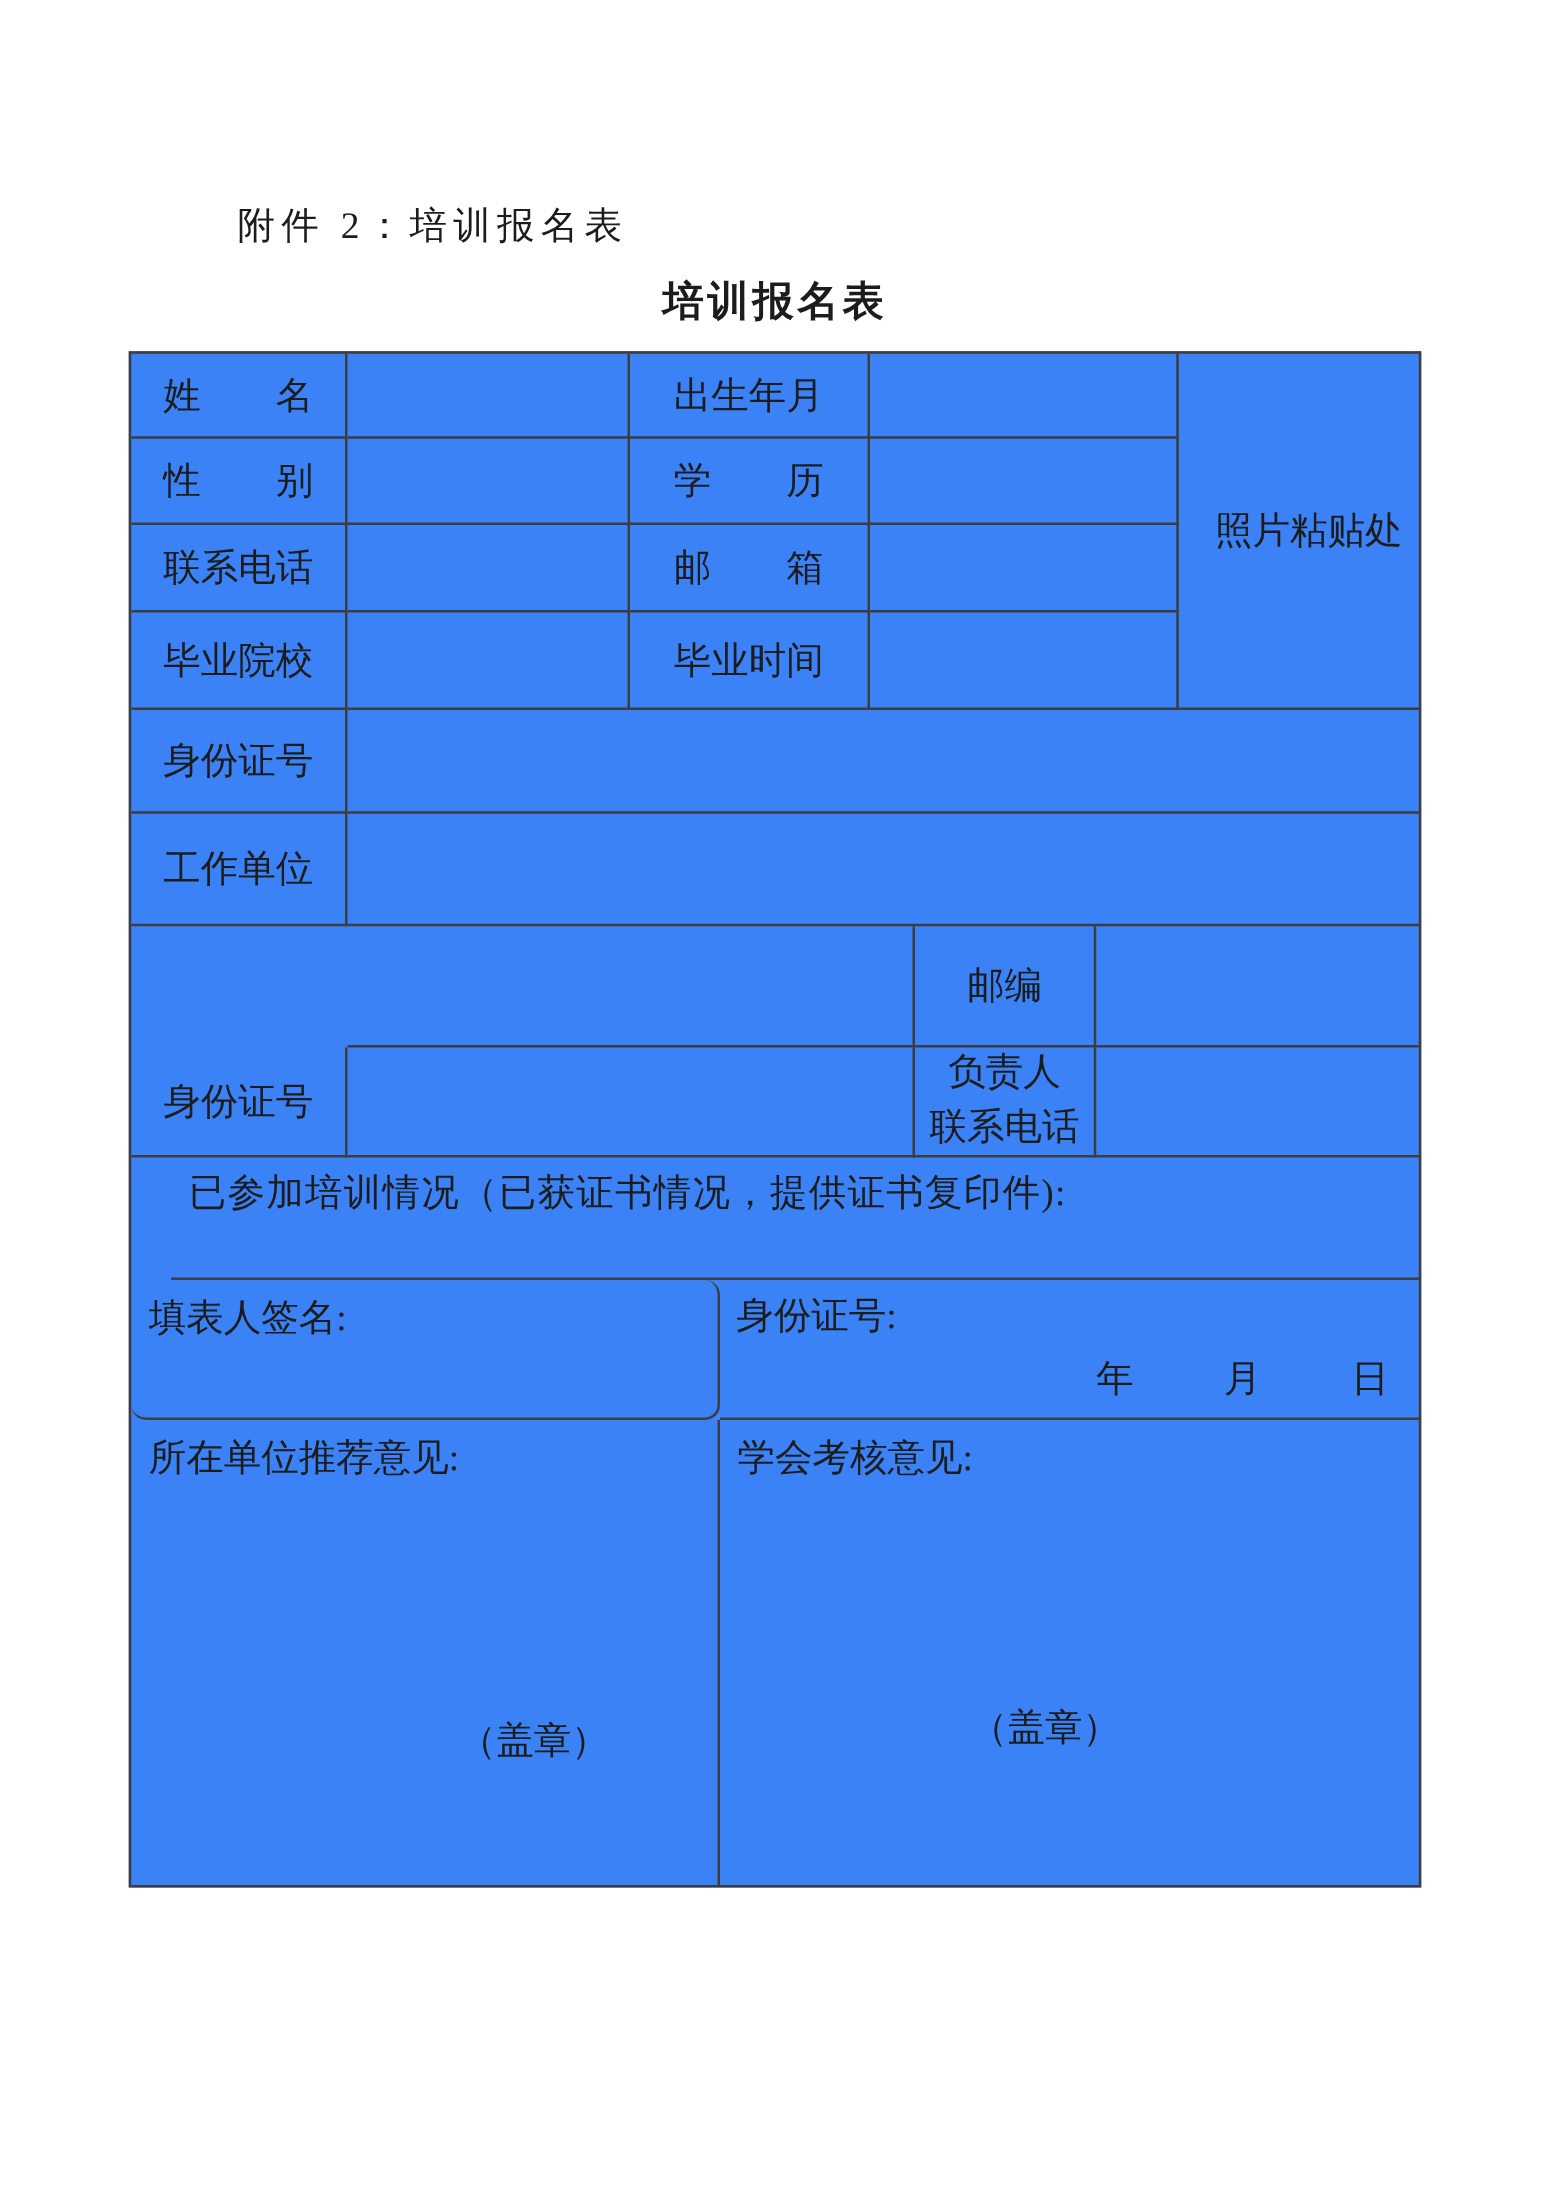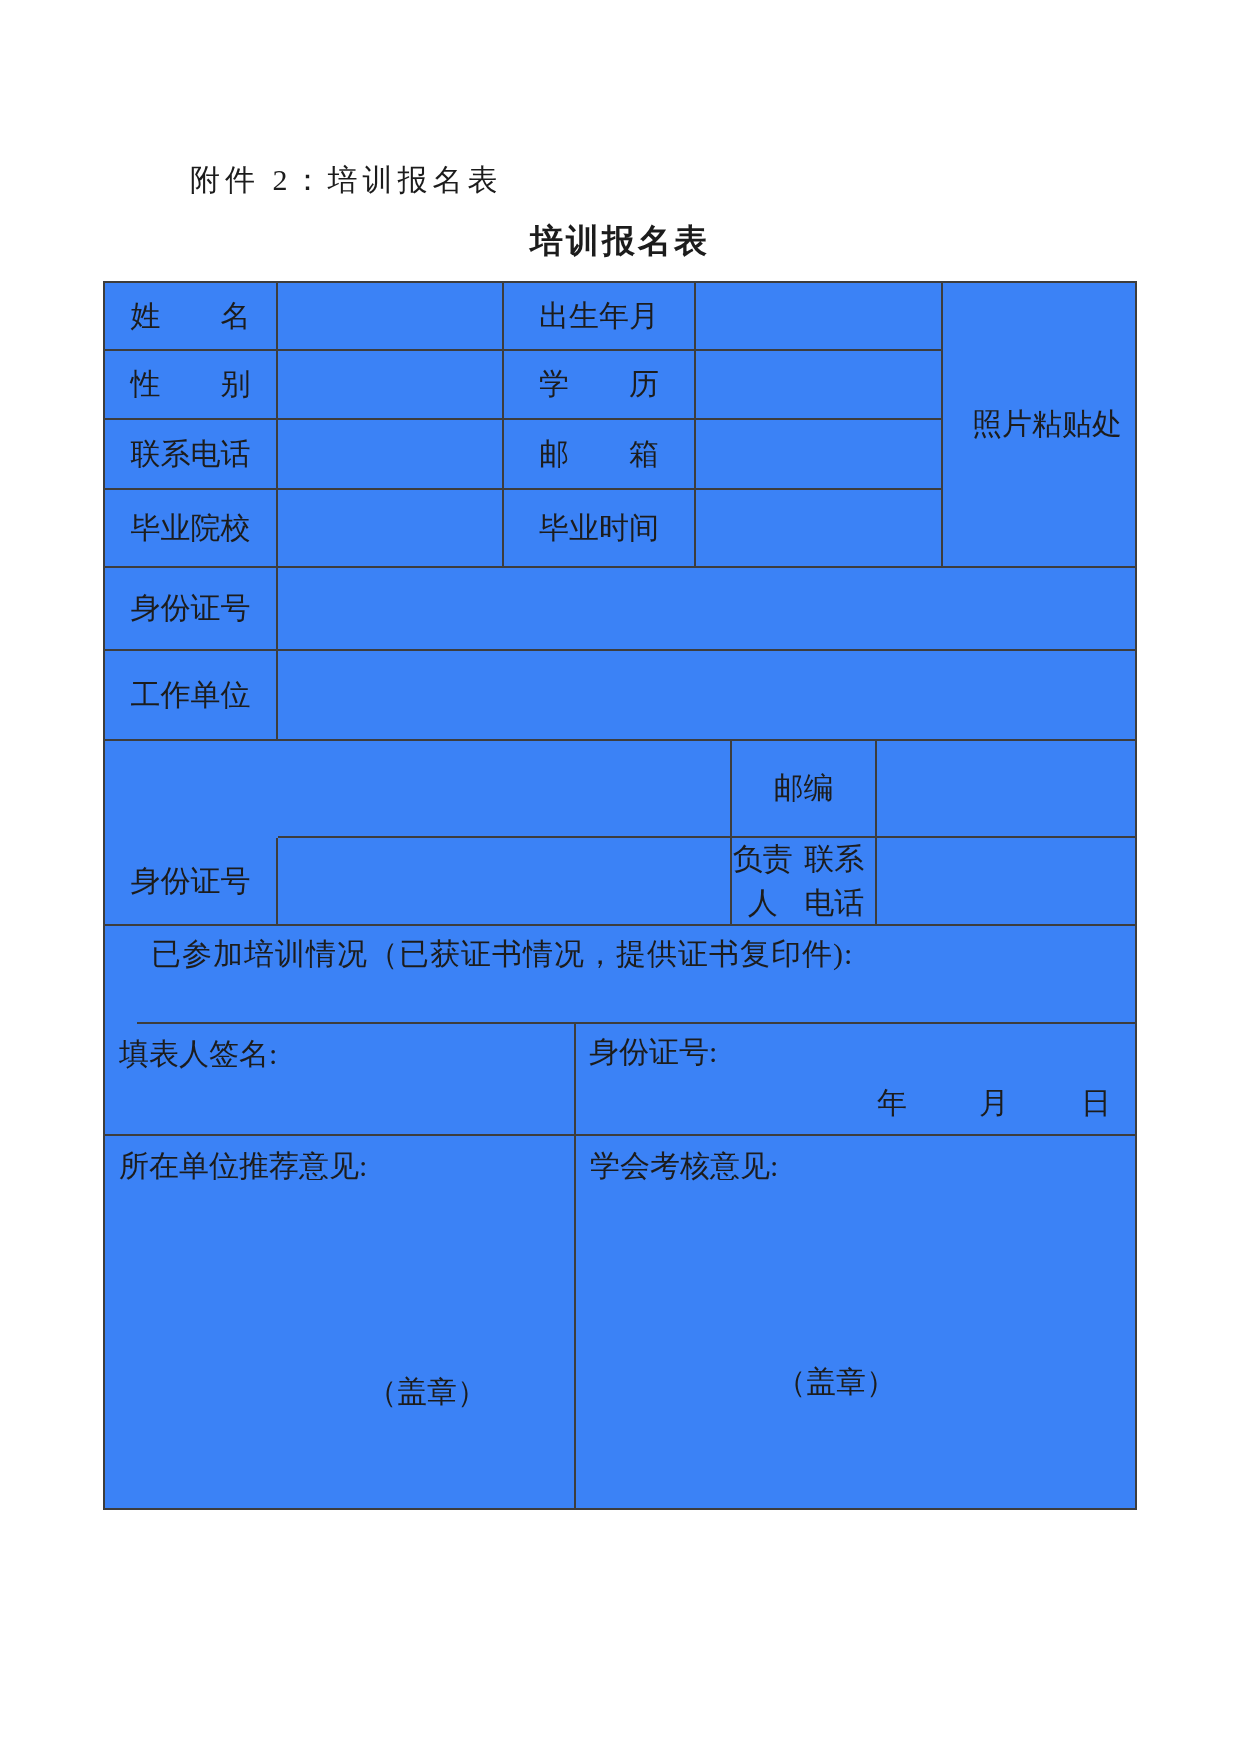--- a/index.html
+++ b/index.html
@@ -29,24 +29,24 @@
     grid-template-rows:68px 69px 70px 78px 83px 90px 97px 88px 98px 112px 372px;
     background:#3b82f6;
   }
   .cell {
     border-right:2px solid #3d3d3d;
     border-bottom:2px solid #3d3d3d;
     font-size:30px;
     overflow:hidden;
   }
   .lab { display:flex; align-items:center; justify-content:center; text-align:center; }
-  .lab2 { display:flex; flex-direction:row; align-items:center; justify-content:flex-end; line-height:44px; text-align:center; }
+  .lab2 { display:flex; flex-direction:column; align-items:center; justify-content:flex-end; line-height:44px; text-align:center; }
   .no-br { border-right:none;padding-left:16px; }
   .no-bb { border-bottom:none; }
-  .topleft { padding:10px 0 12px 14px; }
+  .topleft { padding:10px 0 12px 14px;border-radius:12px; }
   
   .gc1{grid-column:1/2} .gc2{grid-column:2/3} .gc34{grid-column:3/5}
   .gc57{grid-column:5/8} .gc8{grid-column:8/9} .gc28{grid-column:2/9}
   .gc25{grid-column:2/6} .gc6{grid-column:6/7} .gc78{grid-column:7/9}
   .gc18{grid-column:1/9} .gc13{grid-column:1/4} .gc48{grid-column:4/9}
   .gr1{grid-row:1} .gr2{grid-row:2} .gr3{grid-row:3} .gr4{grid-row:4}
   .gr14{grid-row:1/5}
   .gr5{grid-row:5} .gr6{grid-row:6} .gr7{grid-row:7} .gr8{grid-row:8}
   .gr9{grid-row:9} .gr10{grid-row:10} .gr11{grid-row:11}
   .date-cell { padding:8px 24px 0 13px; display:flex; flex-direction:column; }

